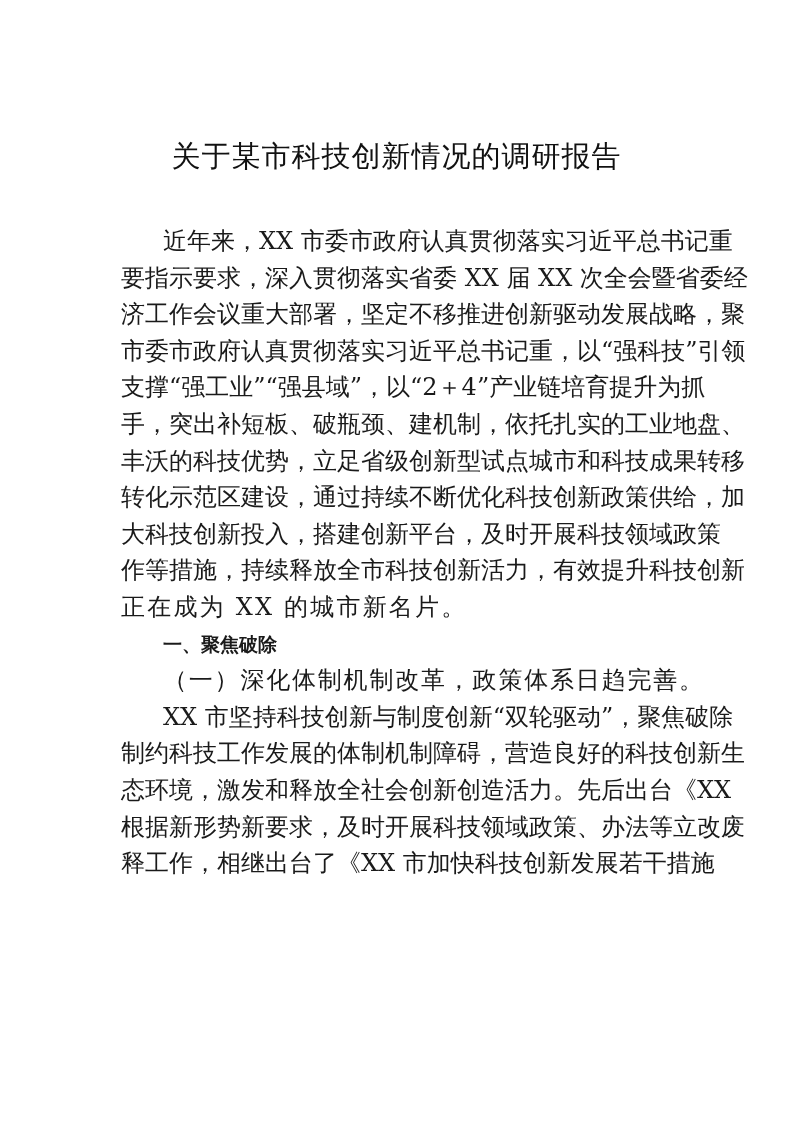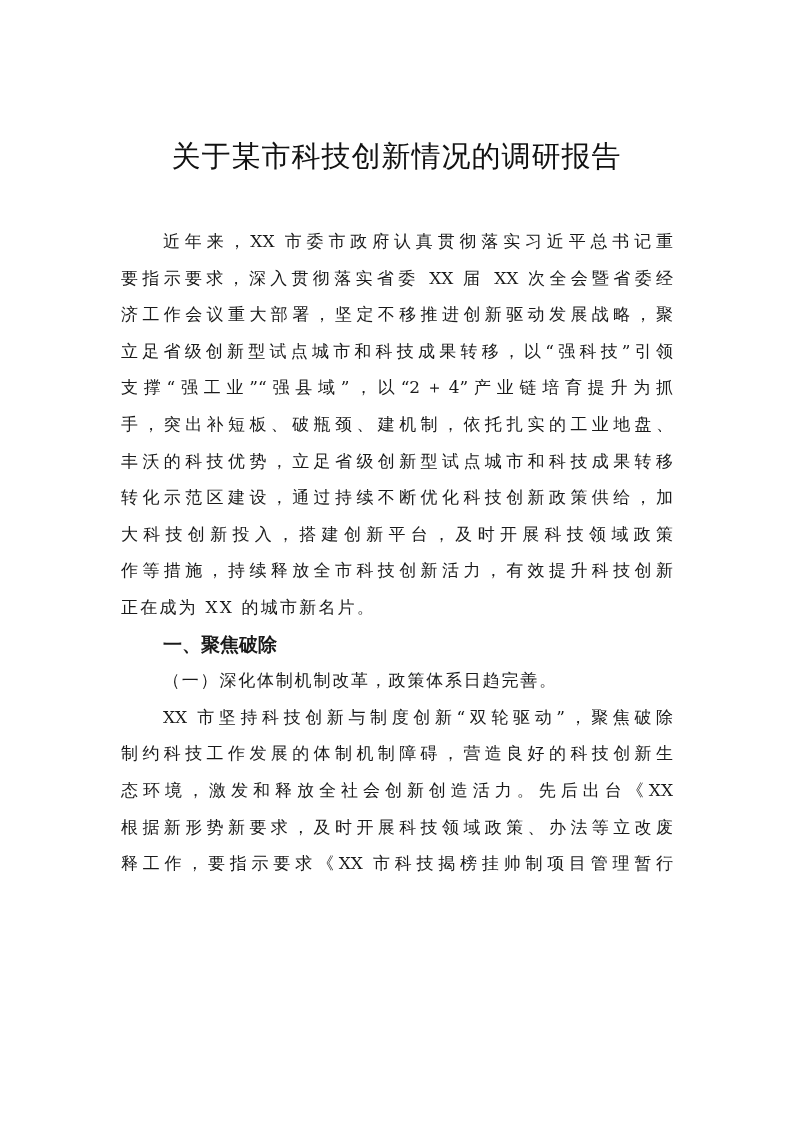--- a/index.html
+++ b/index.html
@@ -35,21 +35,21 @@
   }
   .body {
     position: absolute;
     left: 121px;
     top: 223px;
     width: 552px;
   }
   .line {
     height: 36.6px;
     line-height: 36.6px;
-    font-size: 17px;
+    font-size: 24px;
     white-space: nowrap;
     text-align: justify;
     text-align-last: justify;
     letter-spacing: 0;
   }
   .line.last {
     text-align-last: left;
     letter-spacing: 2.2px;
   }
   .indent { padding-left: 42px; }
@@ -70,34 +70,34 @@
 <body>
 
 <div class="page">
   <div class="title">关于某市科技创新情况的调研报告</div>
 
   <div class="body">
     <div>
       <div class="line indent">近年来，XX 市委市政府认真贯彻落实习近平总书记重</div>
       <div class="line">要指示要求，深入贯彻落实省委 XX 届 XX 次全会暨省委经</div>
       <div class="line">济工作会议重大部署，坚定不移推进创新驱动发展战略，聚</div>
-      <div class="line">立足省级创新型试点城市和科技成果转移，以“强科技”引领</div>
+      <div class="line">市委市政府认真贯彻落实习近平总书记重，以“强科技”引领</div>
       <div class="line">支撑“强工业”“强县域”，以“2＋4”产业链培育提升为抓</div>
       <div class="line">手，突出补短板、破瓶颈、建机制，依托扎实的工业地盘、</div>
       <div class="line">丰沃的科技优势，立足省级创新型试点城市和科技成果转移</div>
       <div class="line">转化示范区建设，通过持续不断优化科技创新政策供给，加</div>
       <div class="line">大科技创新投入，搭建创新平台，及时开展科技领域政策</div>
       <div class="line">作等措施，持续释放全市科技创新活力，有效提升科技创新</div>
       <div class="line last">正在成为 XX 的城市新名片。</div>
     </div>
 
     <div class="line h1">一、聚焦破除</div>
     <div class="line h2">（一）深化体制机制改革，政策体系日趋完善。</div>
 
     <div>
       <div class="line indent">XX 市坚持科技创新与制度创新“双轮驱动”，聚焦破除</div>
       <div class="line">制约科技工作发展的体制机制障碍，营造良好的科技创新生</div>
       <div class="line">态环境，激发和释放全社会创新创造活力。先后出台《XX</div>
       <div class="line">根据新形势新要求，及时开展科技领域政策、办法等立改废</div>
-      <div class="line">释工作，要指示要求《XX 市科技揭榜挂帅制项目管理暂行</div>
+      <div class="line">释工作，相继出台了《XX 市加快科技创新发展若干措施</div>
     </div>
   </div>
 </div>
 
 </body></html>

